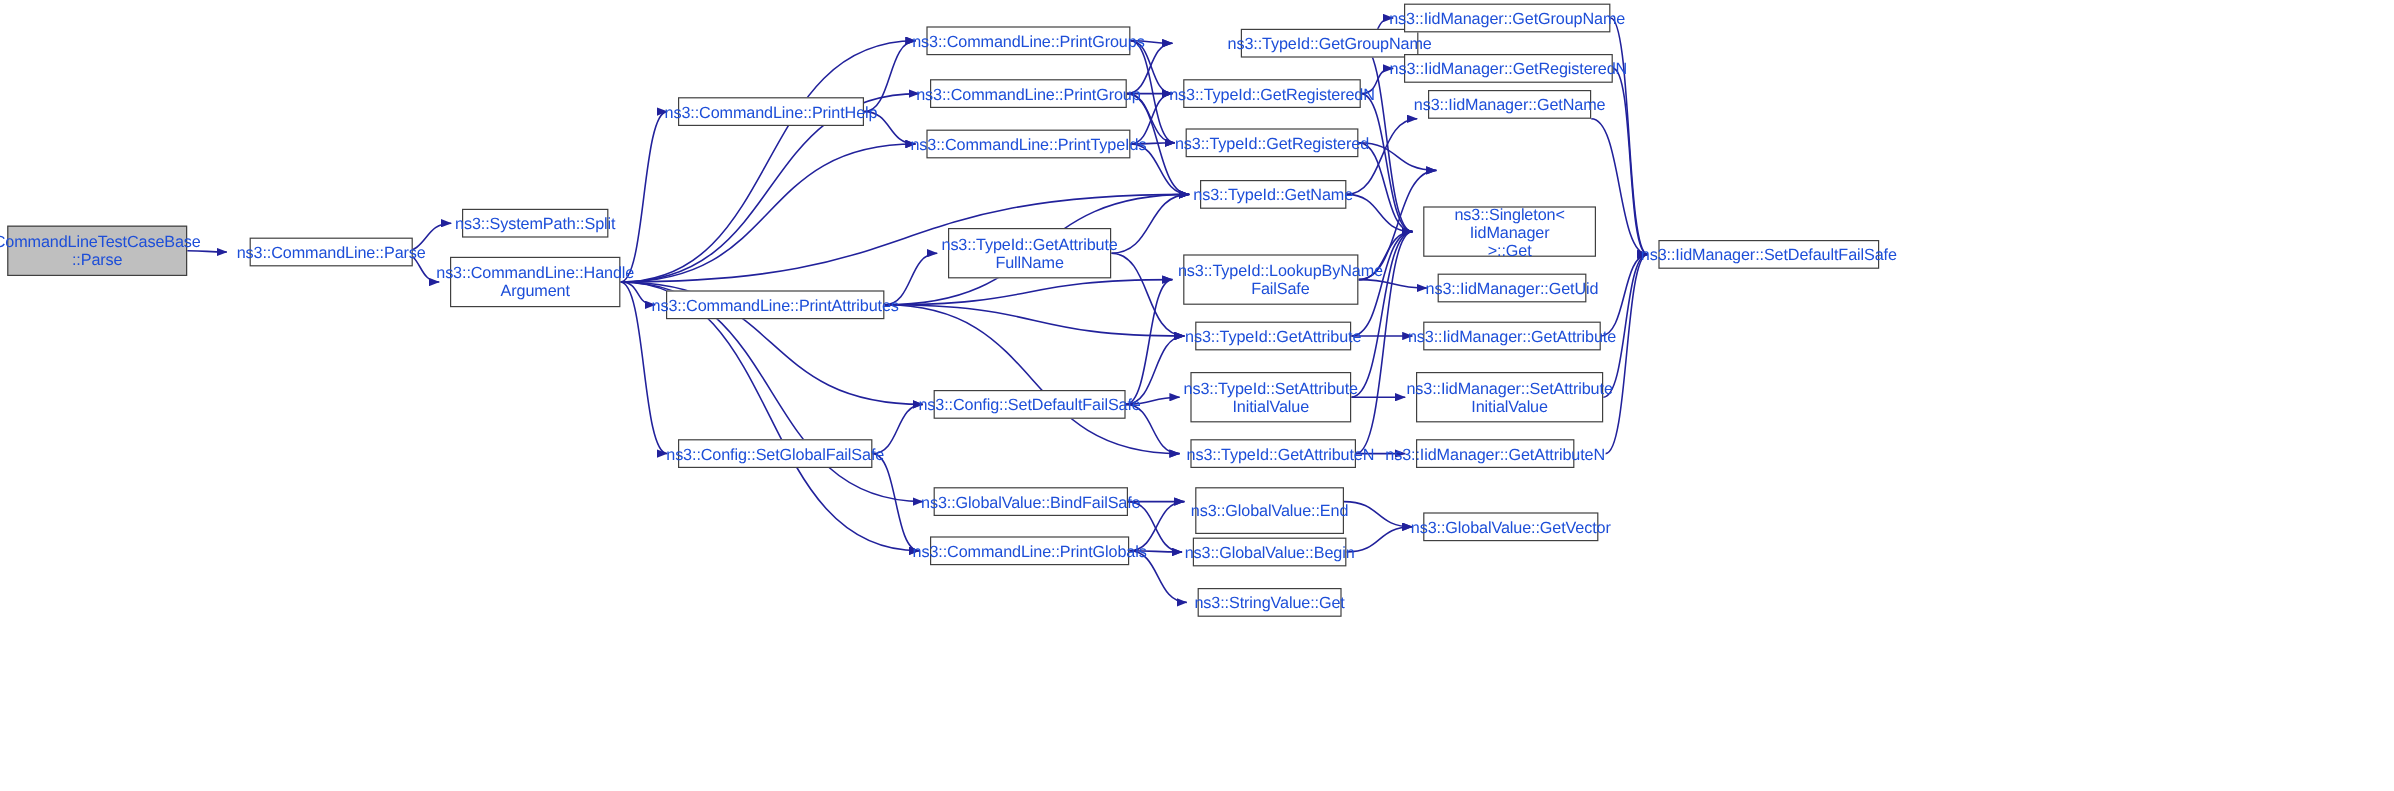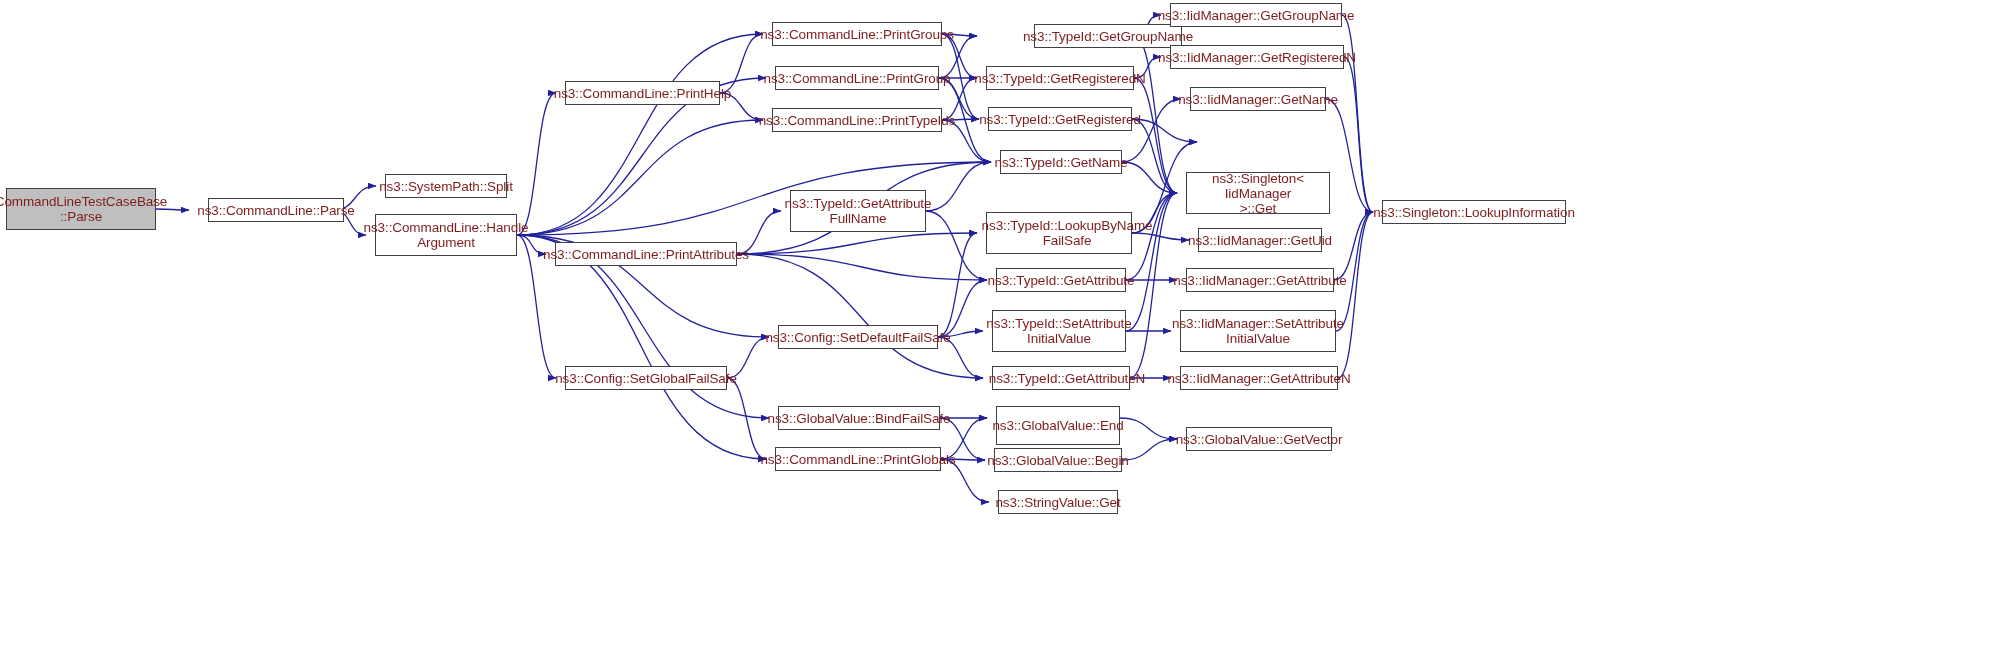--- a/index.html
+++ b/index.html
@@ -21,21 +21,21 @@
     top: 0;
     width: 1995px;
     height: 659px;
     pointer-events: none;
   }
   .node {
     position: absolute;
     box-sizing: border-box;
     border: 1px solid #404040;
     background: #ffffff;
-    color: #7f1d1d;
+    color: #1d4ed8;
     font-size: 13.5px;
     line-height: 15px;
     display: flex;
     align-items: center;
     justify-content: center;
     text-align: center;
     white-space: pre-line;
     letter-spacing: -0.1px;
     z-index: 2;
     cursor: pointer;
@@ -152,25 +152,25 @@
 FailSafe</div>
       <div class="node" style="left: 996px; top: 268px; width: 130px; height: 24px;">ns3::TypeId::GetAttribute</div>
       <div class="node" style="left: 992px; top: 310px; width: 134px; height: 42px;">ns3::TypeId::SetAttribute
 InitialValue</div>
       <div class="node" style="left: 992px; top: 366px; width: 138px; height: 24px; padding-left: 12px;">ns3::TypeId::GetAttributeN</div>
       <div class="node" style="left: 996px; top: 406px; width: 124px; height: 39px;">ns3::GlobalValue::End</div>
       <div class="node" style="left: 994px; top: 448px; width: 128px; height: 24px;">ns3::GlobalValue::Begin</div>
       <div class="node" style="left: 998px; top: 490px; width: 120px; height: 24px;">ns3::StringValue::Get</div>
       <div class="node" style="left: 1170px; top: 3px; width: 172px; height: 24px;">ns3::IidManager::GetGroupName</div>
       <div class="node" style="left: 1170px; top: 45px; width: 174px; height: 24px;">ns3::IidManager::GetRegisteredN</div>
-      <div class="node" style="left: 1190px; top: 87px; width: 136px; height: 24px;">ns3::IidManager::GetName</div>
+      <div class="node" style="left: 1190px; top: 75px; width: 136px; height: 24px;">ns3::IidManager::GetName</div>
       <div class="node" style="left: 1206px; top: 130px; width: 104px; height: 24px; margin-top: 44px;">ns3::TypeId::TypeId</div>
       <div class="node" style="left: 1186px; top: 172px; width: 144px; height: 42px;">ns3::Singleton&lt; IidManager
 &gt;::Get</div>
       <div class="node" style="left: 1198px; top: 228px; width: 124px; height: 24px;">ns3::IidManager::GetUid</div>
       <div class="node" style="left: 1186px; top: 268px; width: 148px; height: 24px;">ns3::IidManager::GetAttribute</div>
       <div class="node" style="left: 1180px; top: 310px; width: 156px; height: 42px;">ns3::IidManager::SetAttribute
 InitialValue</div>
-      <div class="node" style="left: 1180px; top: 366px; width: 158px; height: 24px;">ns3::IidManager::GetAttributeN</div>
+      <div class="node" style="left: 1180px; top: 366px; width: 132px; height: 24px;">ns3::IidManager::GetAttributeN</div>
       <div class="node" style="left: 1186px; top: 427px; width: 146px; height: 24px; text-align: center;">ns3::GlobalValue::GetVector</div>
-      <div class="node" style="left: 1382px; top: 200px; width: 184px; height: 24px;">ns3::Singleton::LookupInformation</div>
+      <div class="node" style="left: 1382px; top: 200px; width: 184px; height: 24px;">ns3::IidManager::SetDefaultFailSafe</div>
     </div>
 </div>
 
 </body></html>

